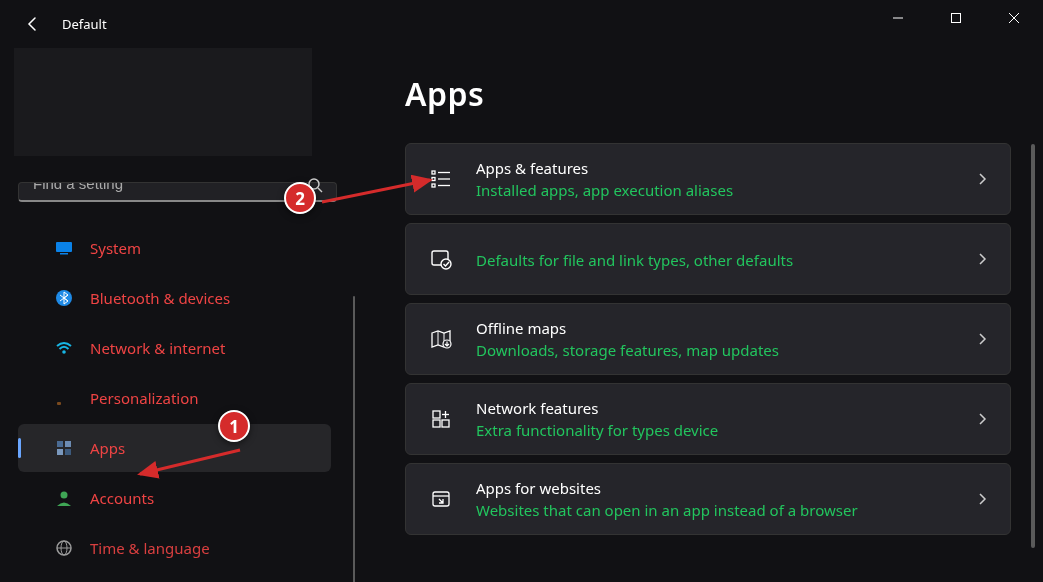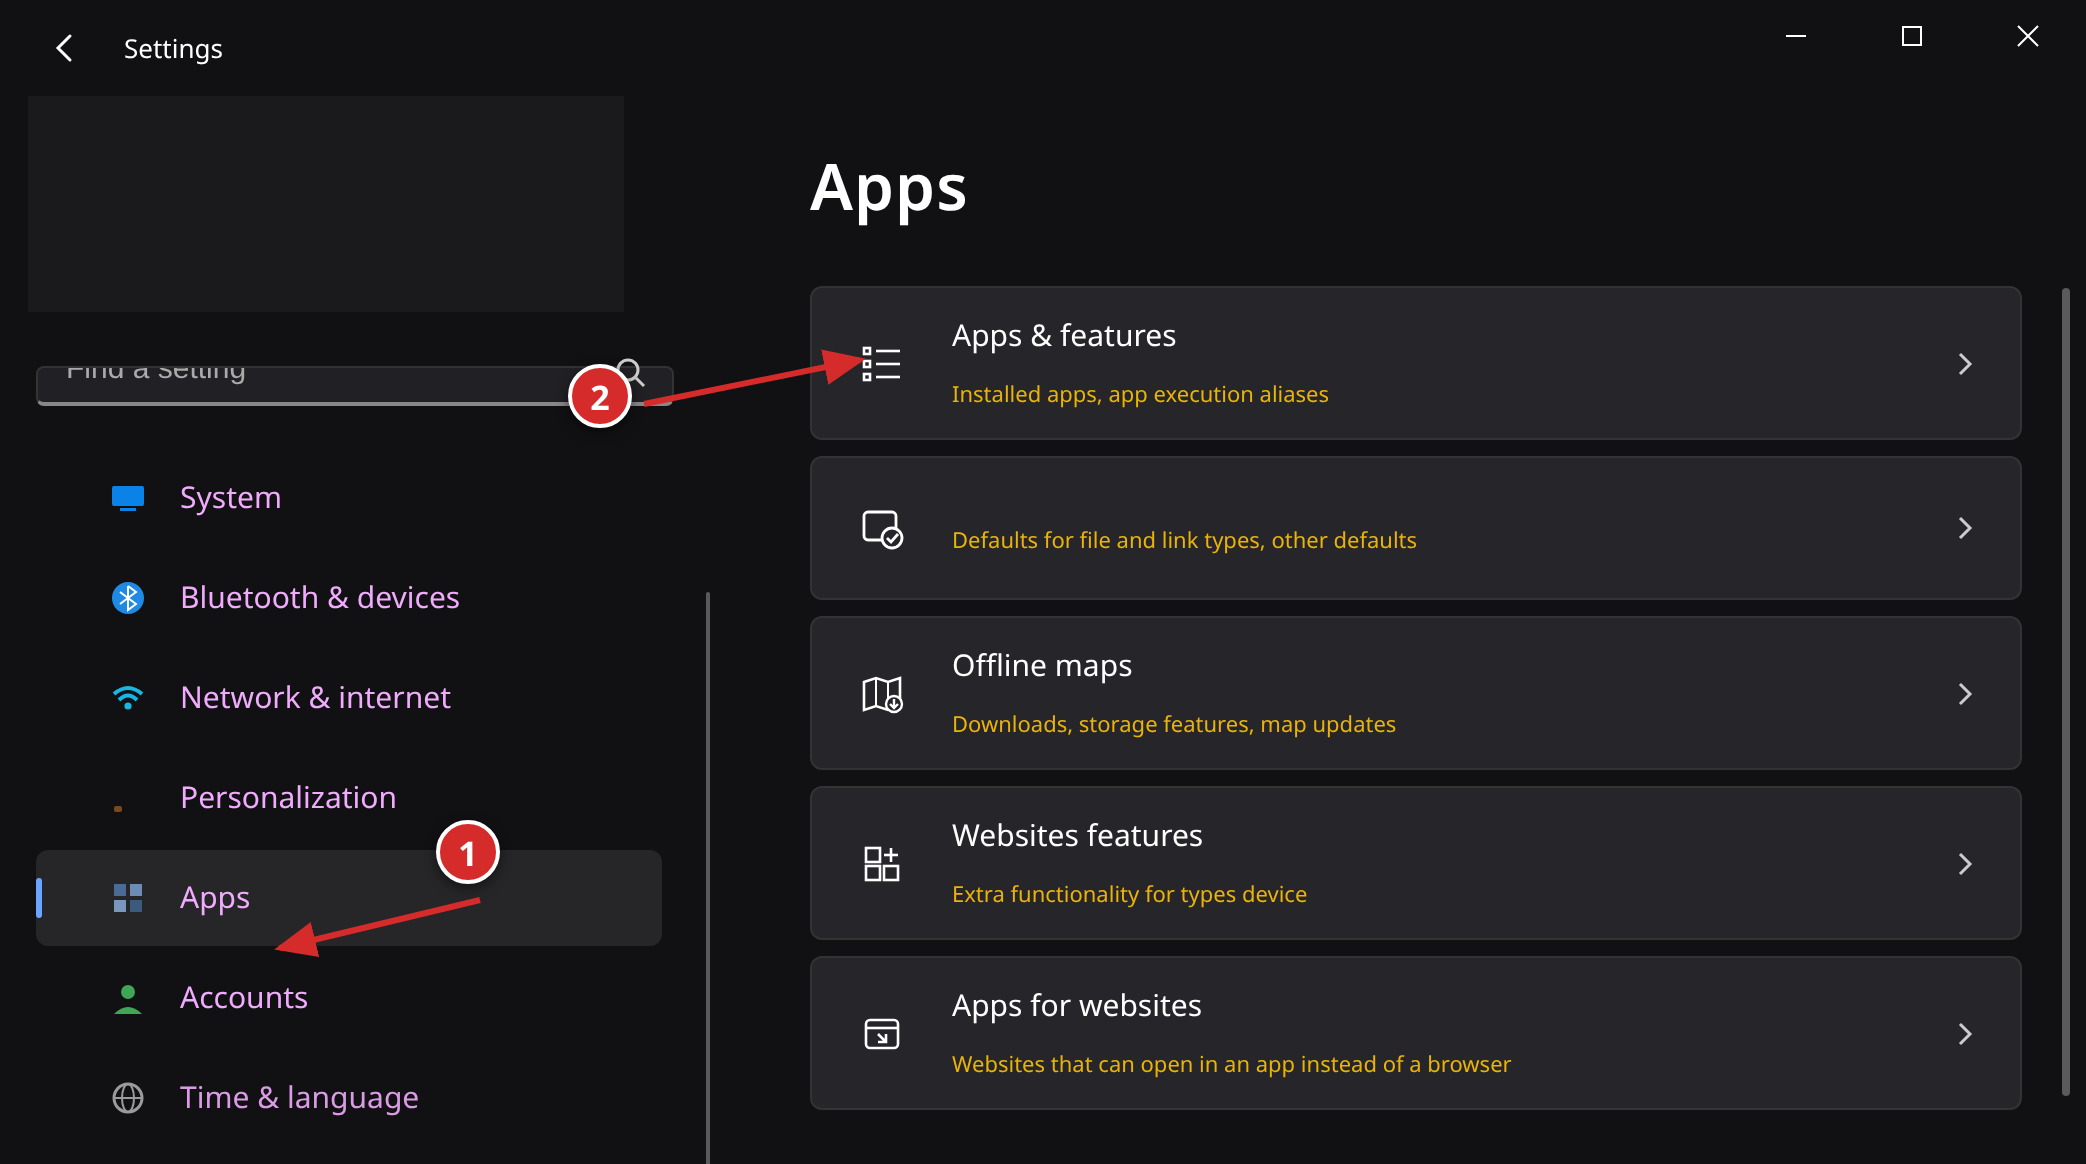--- a/index.html
+++ b/index.html
@@ -93,21 +93,21 @@
   .nav {
     position: relative;
     padding-right: 12px;
   }
   .nav-item {
     height: 48px;
     display: flex;
     align-items: center;
     padding-left: 36px;
     font-size: 15px;
-    color: #f0abfc;
+    color: #ef4444;
     position: relative;
     border-radius: 6px;
     margin: 0 12px 2px 18px;
     cursor: default;
   }
   .nav-item.active {
     background: #262629;
   }
   .nav-item.active::before {
     content: "";
@@ -159,21 +159,21 @@
     justify-content: flex-end;
   }
   .card-icon {
     width: 26px; height: 26px;
     display: flex; align-items: center; justify-content: center;
     color: #fff;
     flex-shrink: 0;
   }
   .card-text { flex: 1; }
   .card-title { font-size: 15px; }
-  .card-sub { font-size: 11px; color: #eab308; margin-top: 12px; }
+  .card-sub { font-size: 15px; color: #22c55e; margin-top: 2px; }
   .chev {
     position: absolute;
     right: 22px; top: 50%;
     transform: translateY(-50%);
     color: #ccc;
   }
   .main-scroll {
     position: absolute;
     right: 8px;
     top: 96px;
@@ -205,21 +205,21 @@
 </style>
 </head>
 <body>
 
 <div class="titlebar">
   <div class="back-btn">
     <svg width="16" height="16" viewBox="0 0 16 16">
         <path d="M10 2 L4 8 L10 14" stroke="#fff" stroke-width="1.5" fill="none" stroke-linecap="round"></path>
       </svg>
   </div>
-  <div class="app-title">Settings</div>
+  <div class="app-title">Default</div>
   <div class="window-controls">
     <div class="winctl">
       <svg width="12" height="12" viewBox="0 0 12 12">
           <line x1="1" y1="6" x2="11" y2="6" stroke="#fff" stroke-width="1"></line>
         </svg>
     </div>
     <div class="winctl">
       <svg width="12" height="12" viewBox="0 0 12 12">
           <rect x="1.5" y="1.5" width="9" height="9" fill="none" stroke="#fff" stroke-width="1"></rect>
         </svg>
@@ -389,21 +389,21 @@
         <span class="card-icon">
           <svg width="24" height="24" viewBox="0 0 24 24">
               <rect x="4" y="4" width="7" height="7" fill="none" stroke="#fff" stroke-width="1.3"></rect>
               <rect x="4" y="13" width="7" height="7" fill="none" stroke="#fff" stroke-width="1.3"></rect>
               <rect x="13" y="13" width="7" height="7" fill="none" stroke="#fff" stroke-width="1.3"></rect>
               <line x1="16.5" y1="4" x2="16.5" y2="11" stroke="#fff" stroke-width="1.3"></line>
               <line x1="13" y1="7.5" x2="20" y2="7.5" stroke="#fff" stroke-width="1.3"></line>
             </svg>
         </span>
         <div class="card-text">
-          <div class="card-title">Websites features</div>
+          <div class="card-title">Network features</div>
           <div class="card-sub">Extra functionality for types device</div>
         </div>
         <span class="chev">
           <svg width="12" height="12" viewBox="0 0 12 12">
               <path d="M4 1 L9 6 L4 11" stroke="#ccc" stroke-width="1.5" fill="none"></path>
             </svg>
         </span>
       </div>
 
       <div class="card">

